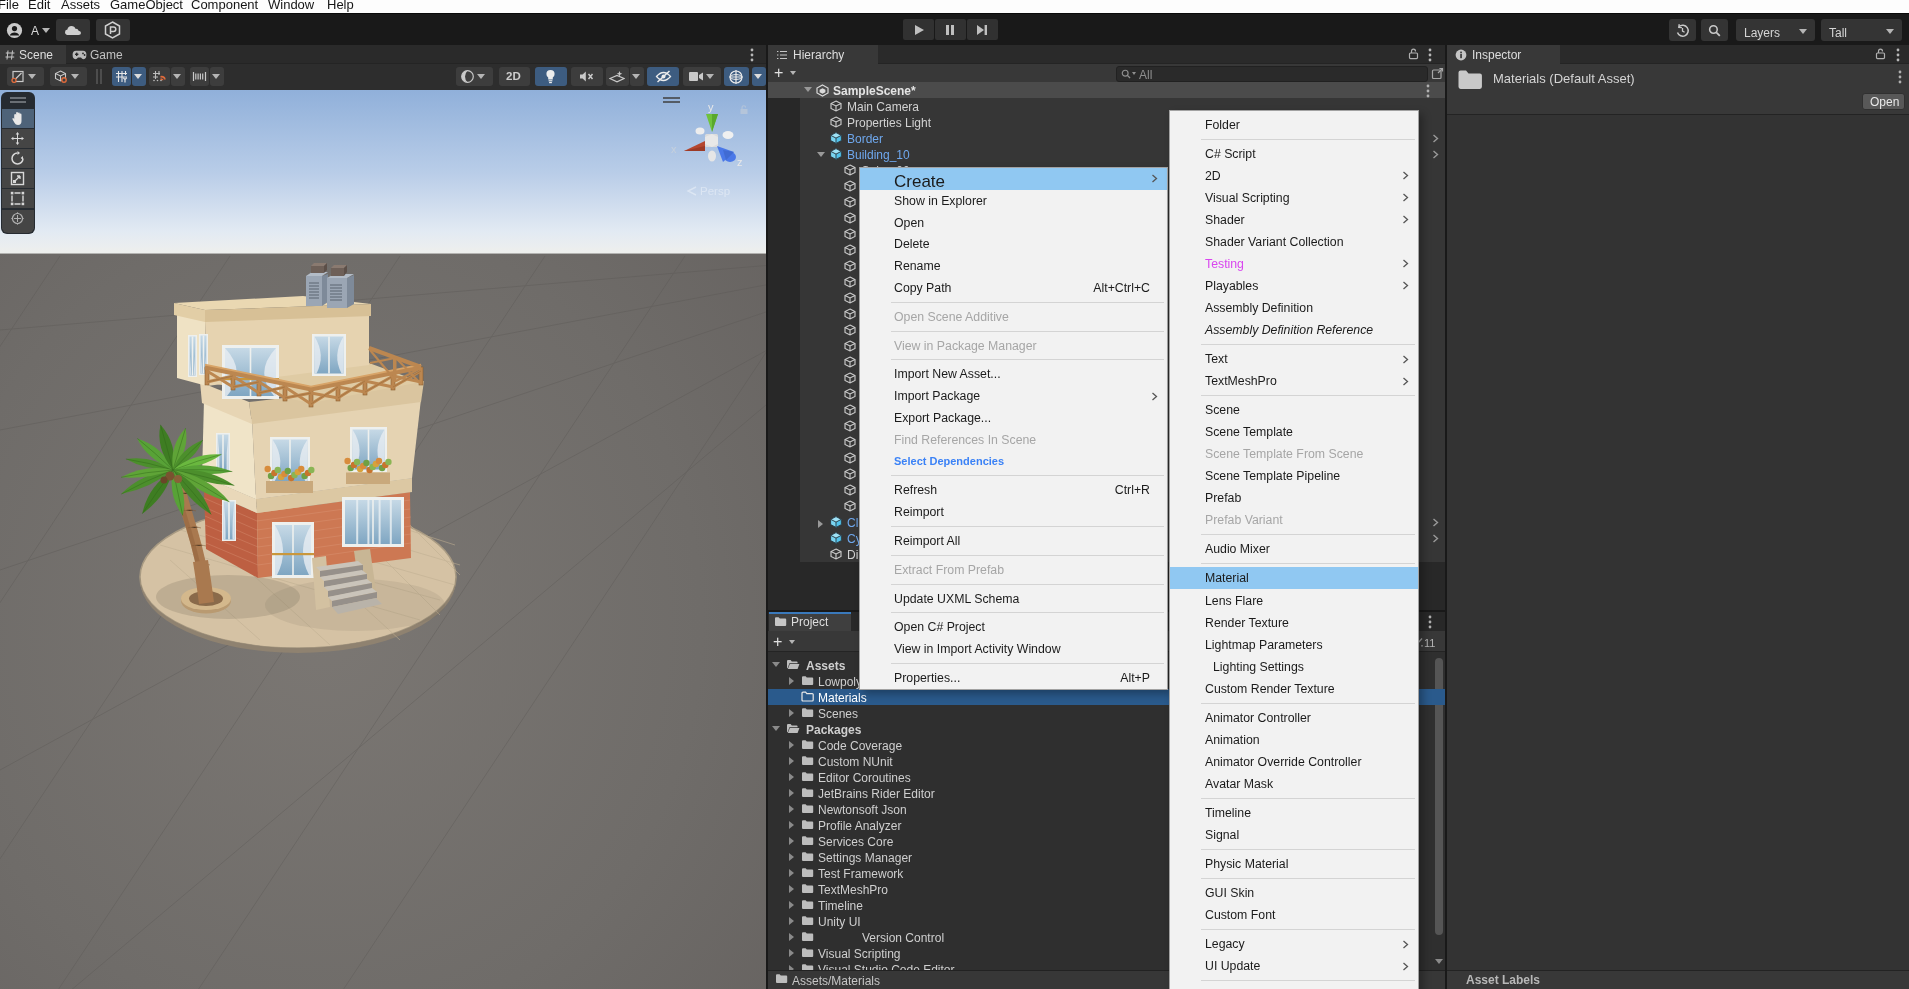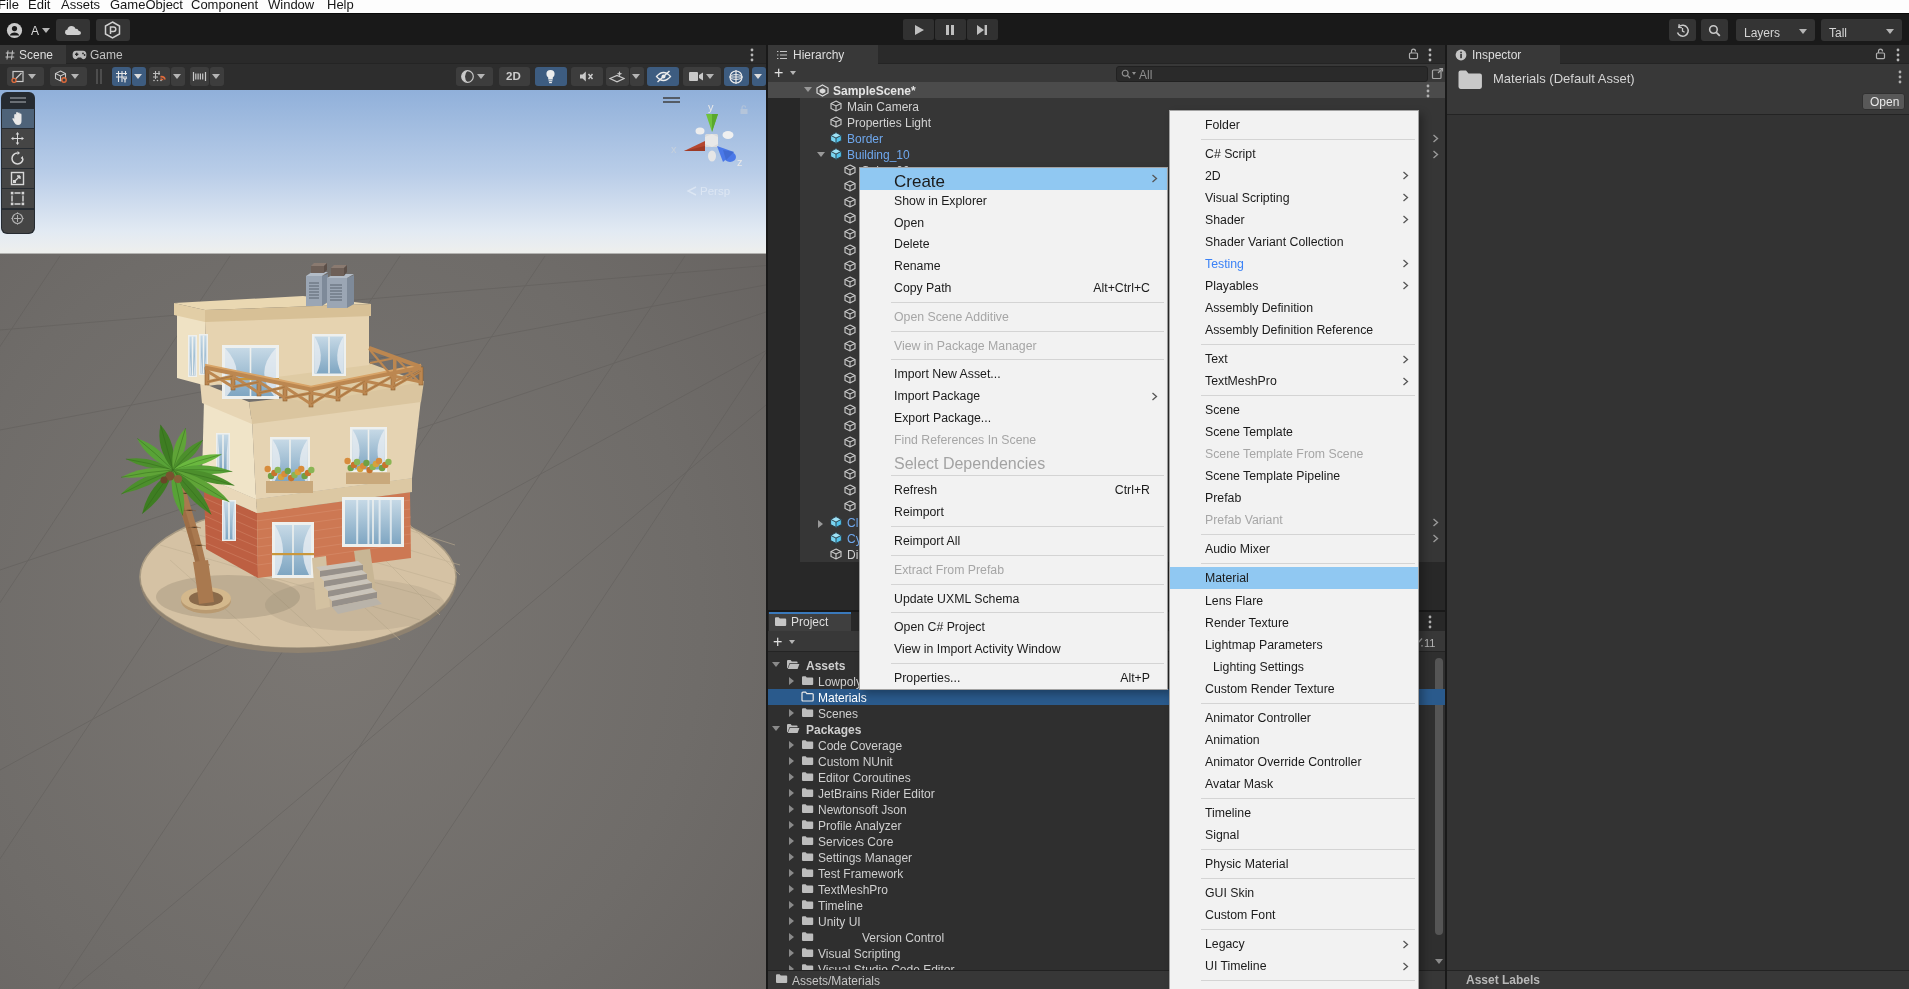--- a/index.html
+++ b/index.html
@@ -887,21 +887,21 @@
     <div style="position:absolute;left:891px;top:330.6000000000001px;width:273px;height:1px;background:#d4d4d4;"></div>
     <div class="t" style="position:absolute;left:894px;top:338.50000000000006px;font-size:12.3px;color:#a6a6a6;">View in Package Manager</div>
     <div style="position:absolute;left:891px;top:359.4000000000001px;width:273px;height:1px;background:#d4d4d4;"></div>
     <div class="t" style="position:absolute;left:894px;top:367.30000000000007px;font-size:12.3px;color:#1b1b1b;">Import New Asset...</div>
     <div class="t" style="position:absolute;left:894px;top:389.1000000000001px;font-size:12.3px;color:#1b1b1b;">Import Package</div>
     <svg style="position:absolute;left:1151px;top:391.6000000000001px;width:7px;height:9px;" viewBox="0 0 7 9">
       <path d="M1.5 1 L5.5 4.5 L1.5 8" fill="none" stroke="#555" stroke-width="1.3"></path>
     </svg>
     <div class="t" style="position:absolute;left:894px;top:410.9000000000001px;font-size:12.3px;color:#1b1b1b;">Export Package...</div>
     <div class="t" style="position:absolute;left:894px;top:432.7000000000001px;font-size:12.3px;color:#a6a6a6;">Find References In Scene</div>
-    <div class="t" style="position:absolute;left:894px;top:454.5000000000001px;font-size:16px;color:#a3a3a3;">Select Dependencies</div>
+    <div class="t" style="position:absolute;left:894px;top:454.5000000000001px;font-size:11px;color:#3b82f6;font-weight:bold;">Select Dependencies</div>
     <div style="position:absolute;left:891px;top:475.40000000000015px;width:273px;height:1px;background:#d4d4d4;"></div>
     <div class="t" style="position:absolute;left:894px;top:483.3000000000001px;font-size:12.3px;color:#1b1b1b;">Refresh</div>
     <div class="t" style="position:absolute;left:1150px;top:483.3000000000001px;font-size:12.3px;color:#1b1b1b;transform:translateX(-100%);">Ctrl+R</div>
     <div class="t" style="position:absolute;left:894px;top:505.10000000000014px;font-size:12.3px;color:#1b1b1b;">Reimport</div>
     <div style="position:absolute;left:891px;top:526.0000000000001px;width:273px;height:1px;background:#d4d4d4;"></div>
     <div class="t" style="position:absolute;left:894px;top:533.9000000000001px;font-size:12.3px;color:#1b1b1b;">Reimport All</div>
     <div style="position:absolute;left:891px;top:554.8000000000001px;width:273px;height:1px;background:#d4d4d4;"></div>
     <div class="t" style="position:absolute;left:894px;top:562.7px;font-size:12.3px;color:#a6a6a6;">Extract From Prefab</div>
     <div style="position:absolute;left:891px;top:583.6px;width:273px;height:1px;background:#d4d4d4;"></div>
     <div class="t" style="position:absolute;left:894px;top:591.5px;font-size:12.3px;color:#1b1b1b;">Update UXML Schema</div>
@@ -921,30 +921,30 @@
     </svg>
     <div class="t" style="position:absolute;left:1205px;top:190.67500000000004px;font-size:12.3px;color:#1b1b1b;">Visual Scripting</div>
     <svg style="position:absolute;left:1402px;top:193.17500000000004px;width:7px;height:9px;" viewBox="0 0 7 9">
       <path d="M1.5 1 L5.5 4.5 L1.5 8" fill="none" stroke="#555" stroke-width="1.3"></path>
     </svg>
     <div class="t" style="position:absolute;left:1205px;top:212.72500000000005px;font-size:12.3px;color:#1b1b1b;">Shader</div>
     <svg style="position:absolute;left:1402px;top:215.22500000000005px;width:7px;height:9px;" viewBox="0 0 7 9">
       <path d="M1.5 1 L5.5 4.5 L1.5 8" fill="none" stroke="#555" stroke-width="1.3"></path>
     </svg>
     <div class="t" style="position:absolute;left:1205px;top:234.77500000000006px;font-size:12.3px;color:#1b1b1b;">Shader Variant Collection</div>
-    <div class="t" style="position:absolute;left:1205px;top:256.82500000000005px;font-size:12.3px;color:#3b82f6;">Testing</div>
+    <div class="t" style="position:absolute;left:1205px;top:256.82500000000005px;font-size:12.3px;color:#d946ef;">Testing</div>
     <svg style="position:absolute;left:1402px;top:259.32500000000005px;width:7px;height:9px;" viewBox="0 0 7 9">
       <path d="M1.5 1 L5.5 4.5 L1.5 8" fill="none" stroke="#555" stroke-width="1.3"></path>
     </svg>
     <div class="t" style="position:absolute;left:1205px;top:278.87500000000006px;font-size:12.3px;color:#1b1b1b;">Playables</div>
     <svg style="position:absolute;left:1402px;top:281.37500000000006px;width:7px;height:9px;" viewBox="0 0 7 9">
       <path d="M1.5 1 L5.5 4.5 L1.5 8" fill="none" stroke="#555" stroke-width="1.3"></path>
     </svg>
     <div class="t" style="position:absolute;left:1205px;top:300.92500000000007px;font-size:12.3px;color:#1b1b1b;">Assembly Definition</div>
-    <div class="t" style="position:absolute;left:1205px;top:322.9750000000001px;font-size:12.3px;color:#1b1b1b;">Assembly Definition Reference</div>
+    <div class="t" style="position:absolute;left:1205px;top:322.9750000000001px;font-size:12.3px;color:#1b1b1b;font-style:italic;">Assembly Definition Reference</div>
     <div style="position:absolute;left:1201px;top:344.0000000000001px;width:214px;height:1px;background:#d4d4d4;"></div>
     <div class="t" style="position:absolute;left:1205px;top:352.0250000000001px;font-size:12.3px;color:#1b1b1b;">Text</div>
     <svg style="position:absolute;left:1402px;top:354.5250000000001px;width:7px;height:9px;" viewBox="0 0 7 9">
       <path d="M1.5 1 L5.5 4.5 L1.5 8" fill="none" stroke="#555" stroke-width="1.3"></path>
     </svg>
     <div class="t" style="position:absolute;left:1205px;top:374.0750000000001px;font-size:12.3px;color:#1b1b1b;">TextMeshPro</div>
     <svg style="position:absolute;left:1402px;top:376.5750000000001px;width:7px;height:9px;" viewBox="0 0 7 9">
       <path d="M1.5 1 L5.5 4.5 L1.5 8" fill="none" stroke="#555" stroke-width="1.3"></path>
     </svg>
     <div style="position:absolute;left:1201px;top:395.10000000000014px;width:214px;height:1px;background:#d4d4d4;"></div>
@@ -975,18 +975,18 @@
     <div style="position:absolute;left:1201px;top:849.0499999999996px;width:214px;height:1px;background:#d4d4d4;"></div>
     <div class="t" style="position:absolute;left:1205px;top:857.0749999999996px;font-size:12.3px;color:#1b1b1b;">Physic Material</div>
     <div style="position:absolute;left:1201px;top:878.0999999999996px;width:214px;height:1px;background:#d4d4d4;"></div>
     <div class="t" style="position:absolute;left:1205px;top:886.1249999999995px;font-size:12.3px;color:#1b1b1b;">GUI Skin</div>
     <div class="t" style="position:absolute;left:1205px;top:908.1749999999995px;font-size:12.3px;color:#1b1b1b;">Custom Font</div>
     <div style="position:absolute;left:1201px;top:929.1999999999995px;width:214px;height:1px;background:#d4d4d4;"></div>
     <div class="t" style="position:absolute;left:1205px;top:937.2249999999995px;font-size:12.3px;color:#1b1b1b;">Legacy</div>
     <svg style="position:absolute;left:1402px;top:939.7249999999995px;width:7px;height:9px;" viewBox="0 0 7 9">
       <path d="M1.5 1 L5.5 4.5 L1.5 8" fill="none" stroke="#555" stroke-width="1.3"></path>
     </svg>
-    <div class="t" style="position:absolute;left:1205px;top:959.2749999999994px;font-size:12.3px;color:#1b1b1b;">UI Timeline</div>
+    <div class="t" style="position:absolute;left:1205px;top:959.2749999999994px;font-size:12.3px;color:#1b1b1b;">UI Update</div>
     <svg style="position:absolute;left:1402px;top:961.7749999999994px;width:7px;height:9px;" viewBox="0 0 7 9">
       <path d="M1.5 1 L5.5 4.5 L1.5 8" fill="none" stroke="#555" stroke-width="1.3"></path>
     </svg>
     <div style="position:absolute;left:1201px;top:980.2999999999994px;width:214px;height:1px;background:#d4d4d4;"></div>
     <div class="t" style="position:absolute;left:1205px;top:988.3249999999994px;font-size:12.3px;color:#1b1b1b;">Search</div>
   </div>
 </body></html>

